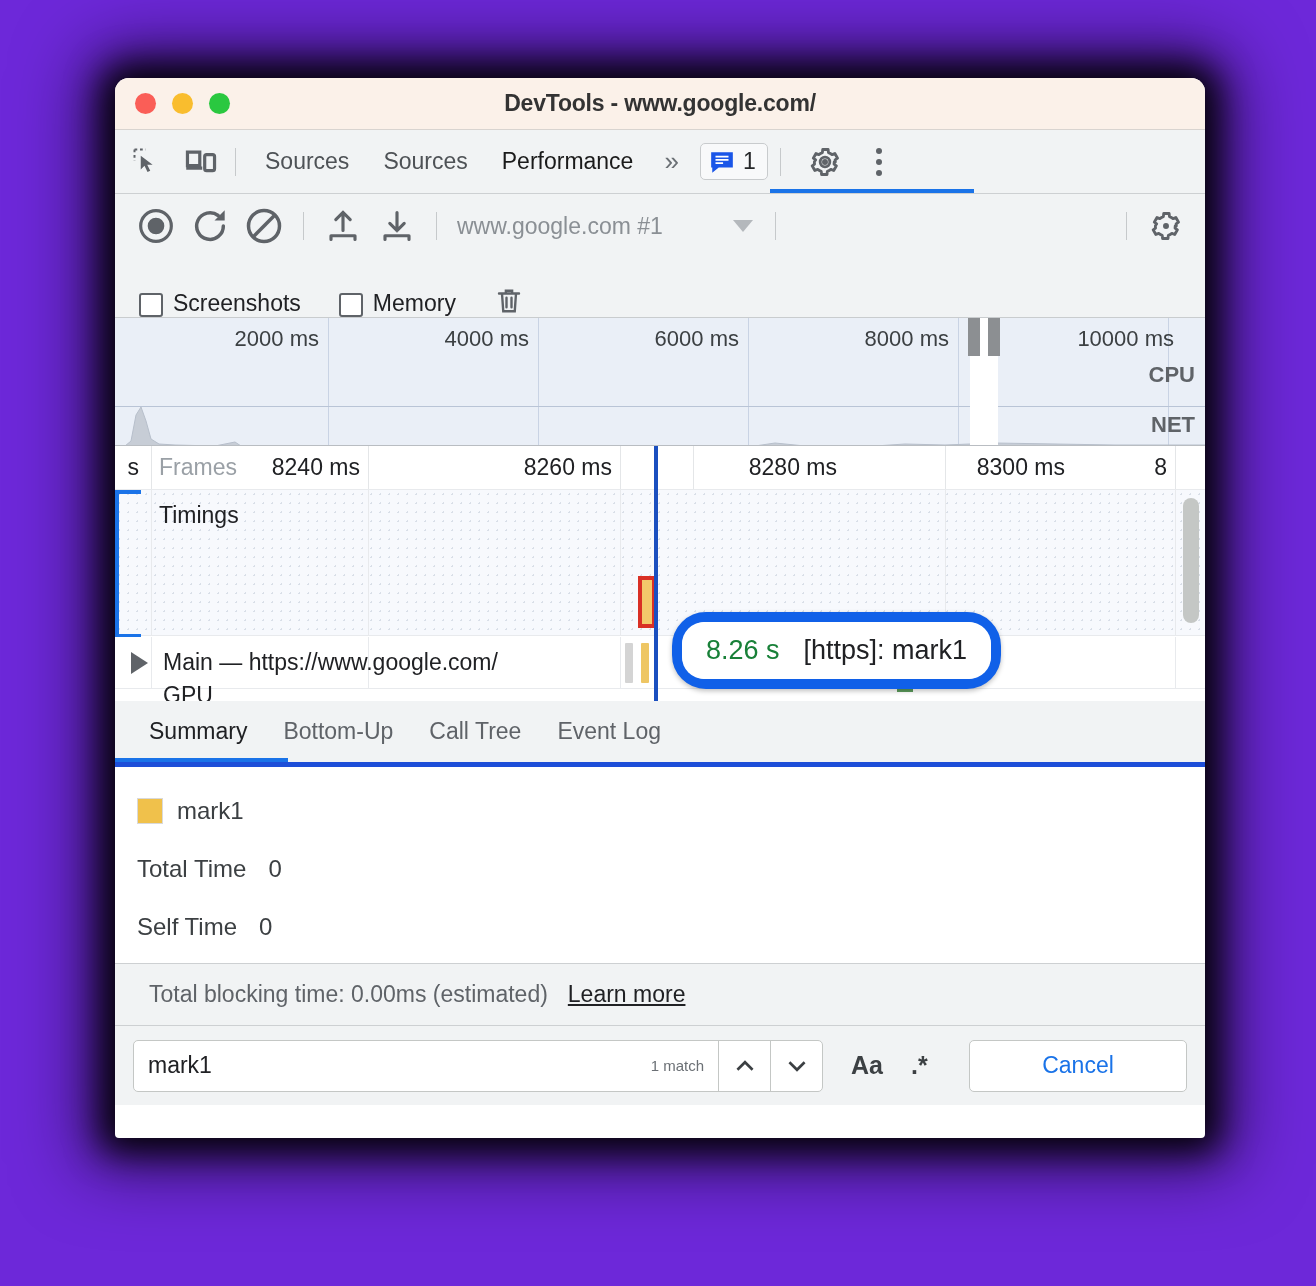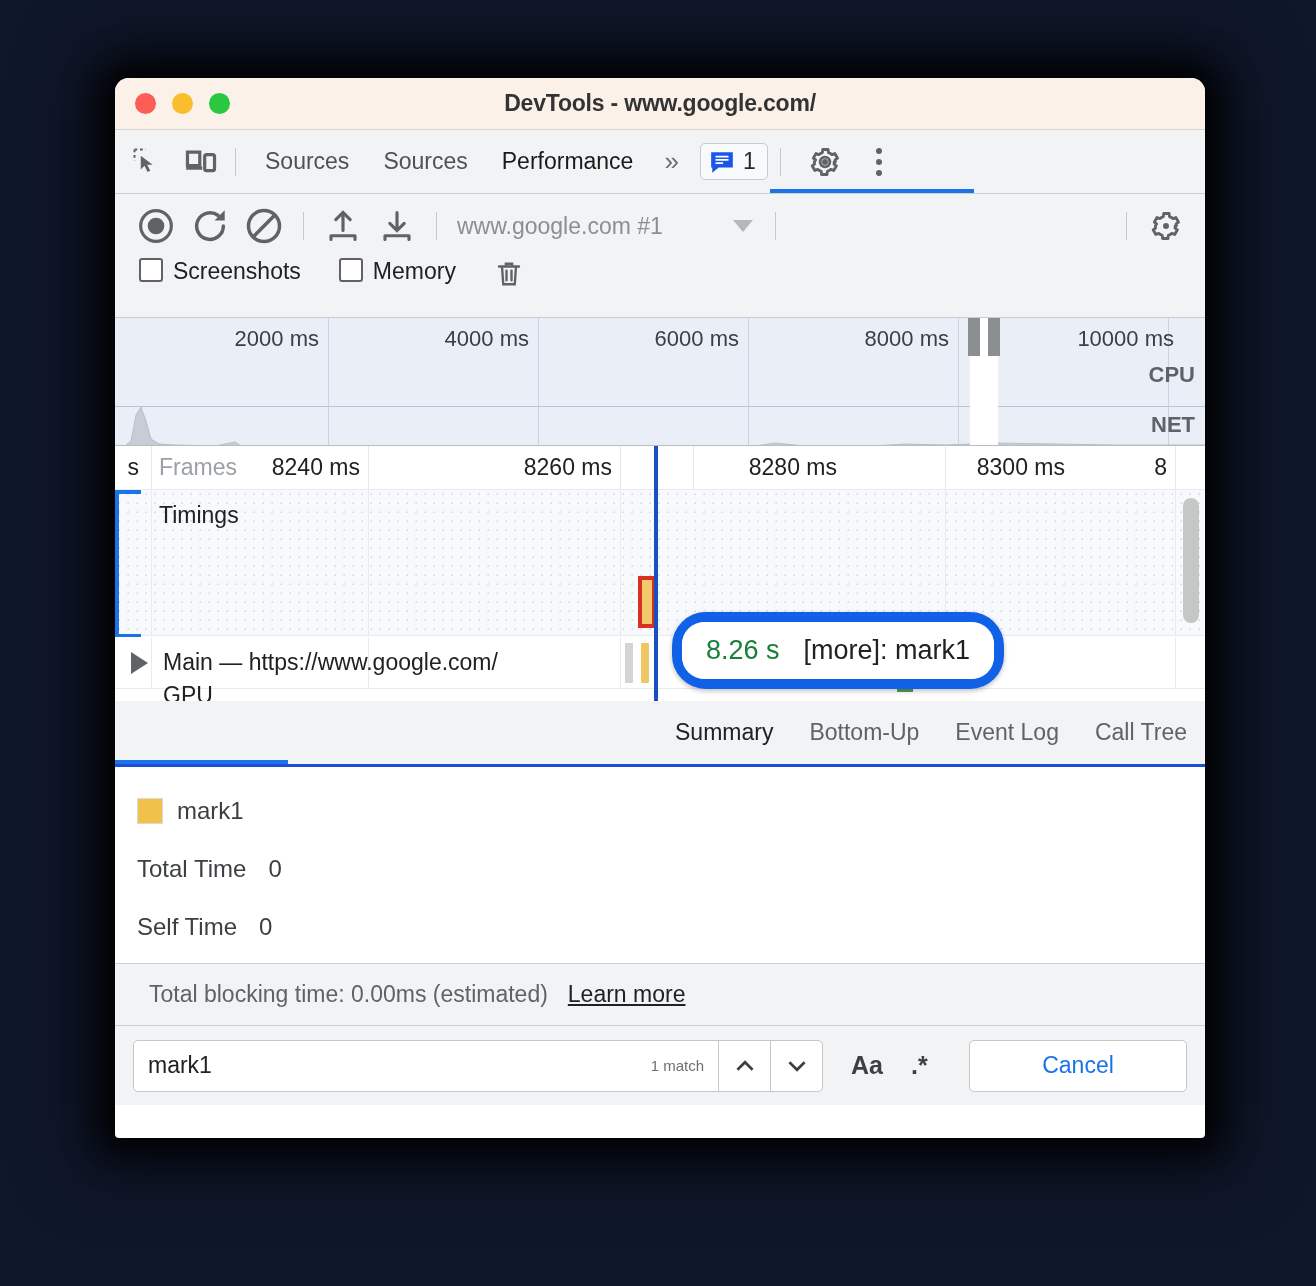--- a/index.html
+++ b/index.html
@@ -2,21 +2,21 @@
 <html><head>
 <meta charset="utf-8">
 <style>
   * { box-sizing: border-box; margin: 0; padding: 0; }
   html, body {
     width: 1316px; height: 1286px;
     background: #ffffff;
     font-family: "Liberation Sans", sans-serif;
     overflow: hidden;
   }
-  .page { position: relative; width: 1316px; height: 1286px; background:#0f172a; }
+  .page { position: relative; width: 1316px; height: 1286px; background:#6d28d9; }
 
   
   .window {
     position: absolute;
     left: 115px; top: 78px;
     width: 1090px; height: 1060px;
     border-radius: 14px 14px 4px 4px;
     background: #ffffff;
     box-shadow: 0 0 34px 14px rgba(0,0,0,0.92),
                 0 0 70px 30px rgba(0,0,0,0.55);
@@ -83,21 +83,21 @@
   .tb-icon { width: 54px; height: 54px; display:flex; align-items:center; justify-content:center; cursor:pointer;}
   .session-label { font-size: 23px; color: #8a8f94; margin-left: 8px; white-space:nowrap;}
   .caret-down {
     width:0;height:0;border-left:10px solid transparent;border-right:10px solid transparent;
     border-top:12px solid #b4b8bc; margin-left: 70px; cursor:pointer;
   }
   .spacer { flex: 1; }
 
   
   .checkrow {
-    height: 60px; background: #f1f3f4; display: flex; align-items: flex-start;
+    height: 60px; background: #f1f3f4; display: flex; align-items: flex-end;
     padding-left: 24px; gap: 10px; border-bottom: 1px solid #c9ccce;
   }
   .cbx { width: 24px; height: 24px; border: 2px solid #5f6368; border-radius: 3px; background:#fff; cursor:pointer;}
   .cbx-label { font-size: 23px; color: #202124; margin-right: 28px; cursor:pointer;}
 
   
   .overview { position: relative; height: 128px; background: #eaeff7; }
   .ov-grid { position:absolute; inset:0; }
   .ov-vline { position:absolute; top:0; bottom:0; width:1px; background:#c9d3e4; }
   .ov-tick {
@@ -159,21 +159,21 @@
   .callout-inner {
     background:#fff; padding: 13px 24px; display:flex; align-items:center; gap:24px;
     border-radius: 22px; white-space:nowrap;
   }
   .callout-time { font-size:27px; color:#188038; }
   .callout-text { font-size:27px; color:#202124; }
 
   
   .btab-strip {
     position:relative; height: 66px; background:#f1f3f4; display:flex; align-items:center;
-    border-bottom: 3px solid #1d4ed8; padding-left: 16px; justify-content: flex-end;
+    border-bottom: 5px solid #1d4ed8; padding-left: 16px;
   }
   .btab {
     font-size:23px; color:#5f6368; padding:0 18px; height:100%;
     display:flex; align-items:center; cursor:pointer; white-space:nowrap;
   }
   .btab.active { color:#202124; }
   .btab-underline { position:absolute; bottom:0; height:4px; background:#1a73e8; }
 
   
   .summary { background:#fff; padding: 30px 0 0 22px; height: 196px; }
@@ -412,29 +412,29 @@
 
       <div class="green-chip" style="left:782px;top:236px;"></div>
 
       <div class="fl-playhead" style="left:539px;"></div>
       <div class="fl-scrollbar"></div>
     </div>
 
     <div class="callout" style="left:557px; top:534px;">
       <div class="callout-inner">
         <span class="callout-time">8.26 s</span>
-        <span class="callout-text">[more]: mark1</span>
+        <span class="callout-text">[https]: mark1</span>
       </div>
     </div>
 
     <div class="btab-strip">
       <div class="btab active">Summary</div>
       <div class="btab">Bottom-Up</div>
+      <div class="btab">Call Tree</div>
       <div class="btab">Event Log</div>
-      <div class="btab">Call Tree</div>
       <div class="btab-underline" style="left:0px; width:173px;"></div>
     </div>
 
     <div class="summary">
       <div class="sum-head">
         <span class="swatch"></span>
         <span class="sum-title">mark1</span>
       </div>
       <div class="sum-row">
         <span class="sum-label">Total Time</span>

